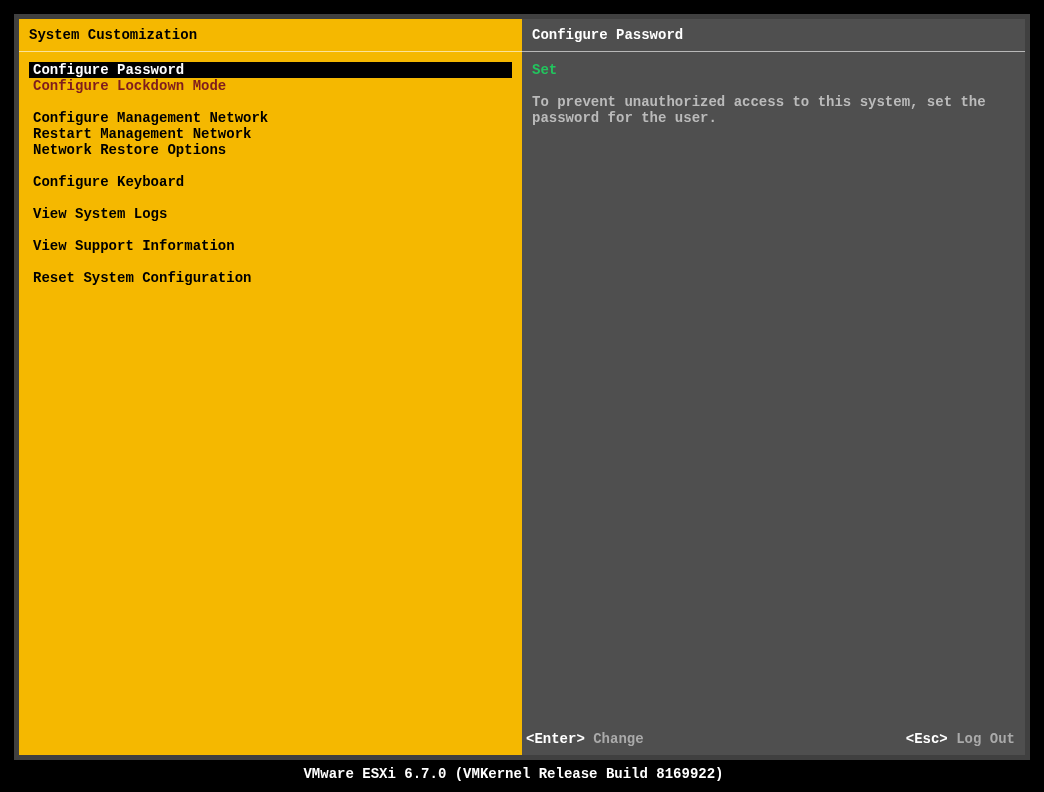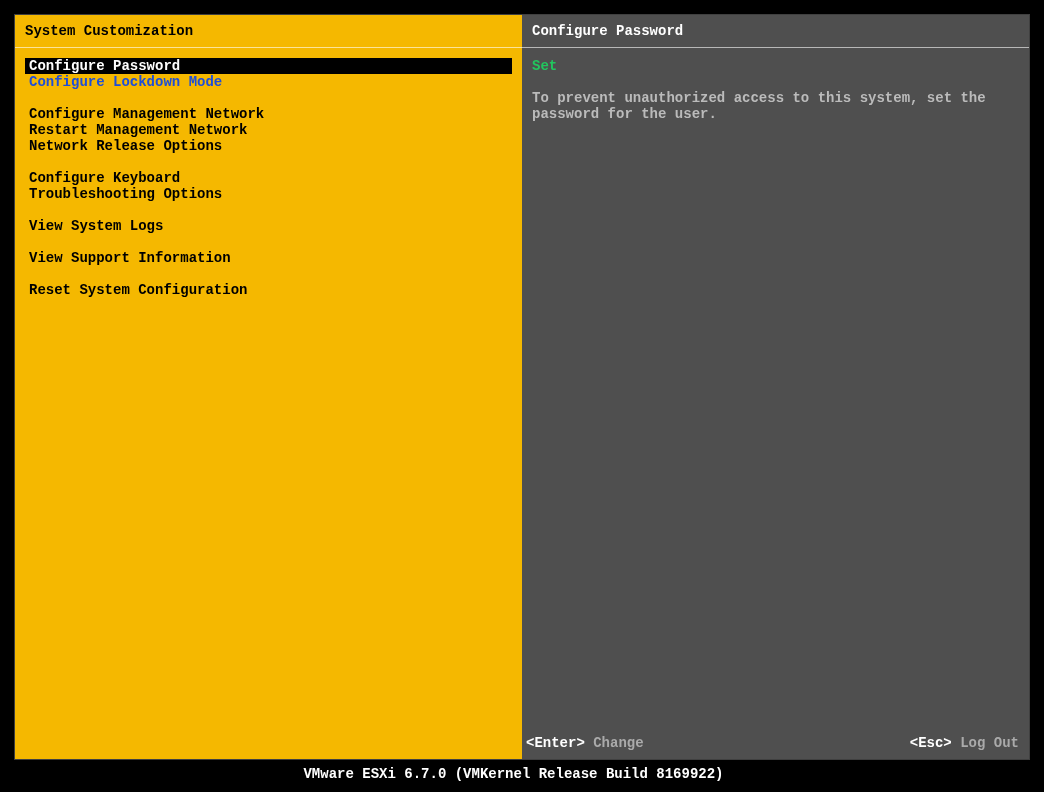--- a/index.html
+++ b/index.html
@@ -17,21 +17,21 @@
       overflow: hidden;
       position: relative;
     }
     .outer-frame {
       position: absolute;
       top: 14px;
       left: 14px;
       right: 14px;
       bottom: 32px;
       display: flex;
-      border: 1px solid #404040;
+      border: 5px solid #404040;
     }
     .left-panel {
       width: 50%;
       background: #f5b800;
       display: flex;
       flex-direction: column;
     }
     .right-panel {
       width: 50%;
       background: #4f4f4f;
@@ -65,21 +65,21 @@
       color: #000;
       padding: 0 4px;
       line-height: 16px;
       cursor: pointer;
     }
     .menu-item.selected {
       background: #000;
       color: #fff;
     }
     .menu-item.dim {
-      color: #1d4ed8;
+      color: #7f1d1d;
     }
     .detail-status {
       color: #22c55e;
       margin-bottom: 16px;
     }
     .detail-text {
       color: #bbb;
       line-height: 16px;
     }
     .footer-keys {
@@ -116,25 +116,24 @@
   <div class="left-panel">
     <div class="panel-header">System Customization</div>
     <div class="panel-body">
       <div class="menu-group">
         <div class="menu-item selected">Configure Password</div>
         <div class="menu-item dim">Configure Lockdown Mode</div>
       </div>
       <div class="menu-group">
         <div class="menu-item">Configure Management Network</div>
         <div class="menu-item">Restart Management Network</div>
-        <div class="menu-item">Network Release Options</div>
+        <div class="menu-item">Network Restore Options</div>
       </div>
       <div class="menu-group">
         <div class="menu-item">Configure Keyboard</div>
-        <div class="menu-item">Troubleshooting Options</div>
       </div>
       <div class="menu-group">
         <div class="menu-item">View System Logs</div>
       </div>
       <div class="menu-group">
         <div class="menu-item">View Support Information</div>
       </div>
       <div class="menu-group">
         <div class="menu-item">Reset System Configuration</div>
       </div>

